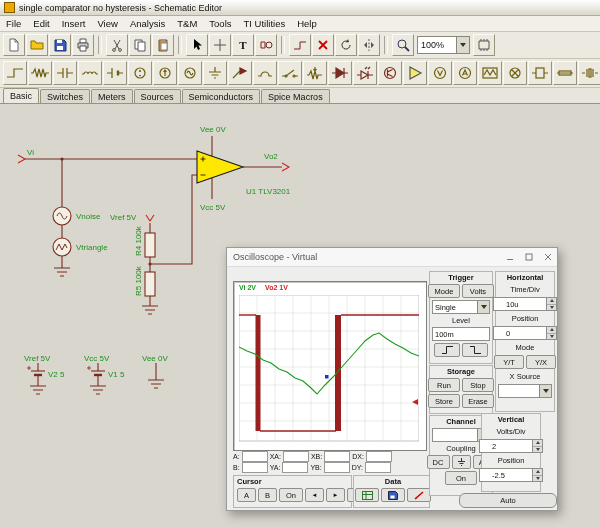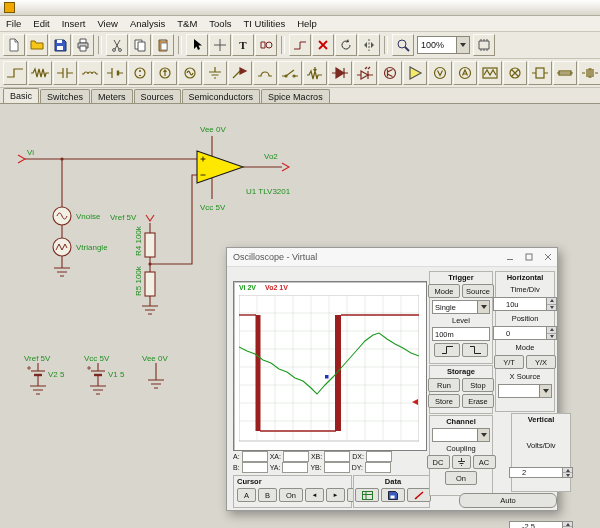--- a/index.html
+++ b/index.html
@@ -56,20 +56,21 @@
   .tri-down-s{width:0;height:0;border-left:2.5px solid transparent;border-right:2.5px solid transparent;border-top:3px solid #444;}
   .meas-row{position:absolute;left:6px;width:194px;display:flex;align-items:center;gap:2px;font-size:7px;}
   .mbox{width:24px;height:9px;background:#fff;border:1px solid #9a9a95;flex:0 0 auto;}
   .auto-btn{position:absolute;left:232px;top:226px;width:92px;height:13px;border-radius:6px;}
 </style>
 </head>
 <body>
 
 <div class="titlebar">
   <span class="app-icon"></span>
+  <span class="titlebar-text">single comparator no hysteresis - Schematic Editor</span>
 </div>
 
 <div class="menubar">
   <span class="menu-item">File</span>
   <span class="menu-item">Edit</span>
   <span class="menu-item">Insert</span>
   <span class="menu-item">View</span>
   <span class="menu-item">Analysis</span>
   <span class="menu-item">T&amp;M</span>
   <span class="menu-item">Tools</span>
@@ -527,21 +528,21 @@
                 <path d="M1 8l2-.5L2 6.5z" fill="#c00"></path>
               </svg>
             </span>
         </div>
       </div>
 
       <div class="group" style="left:202px;top:4px;width:62px;height:90px;">
         <span class="gtitle">Trigger</span>
         <div class="row">
           <span class="sbtn" style="width:26px;">Mode</span>
-          <span class="sbtn" style="width:26px;">Source</span>
+          <span class="sbtn" style="width:26px;">Volts</span>
         </div>
         <div class="dd" style="width:54px;">
           <span>Single</span>
           <span class="dd-arrowbox">
               <span class="tri-down"></span>
             </span>
         </div>
         <span class="glabel">Level</span>
         <div class="field" style="width:54px;">
           <span>100m</span>
@@ -626,21 +627,21 @@
         </div>
         <span class="glabel">X Source</span>
         <div class="dd" style="width:50px;">
           <span></span>
           <span class="dd-arrowbox">
               <span class="tri-down"></span>
             </span>
         </div>
       </div>
 
-      <div class="group" style="left:284px;top:146px;width:58px;height:76px;gap:17px;">
+      <div class="group" style="left:254px;top:146px;width:58px;height:76px;gap:3px;">
         <span class="gtitle">Vertical</span>
         <span class="glabel">Volts/Div</span>
         <div class="spin" style="width:50px;">
           <span>2</span>
           <span class="spin-ud">
               <div>
                 <span class="tri-up-s"></span>
               </div>
               <div>
                 <span class="tri-down-s"></span>

